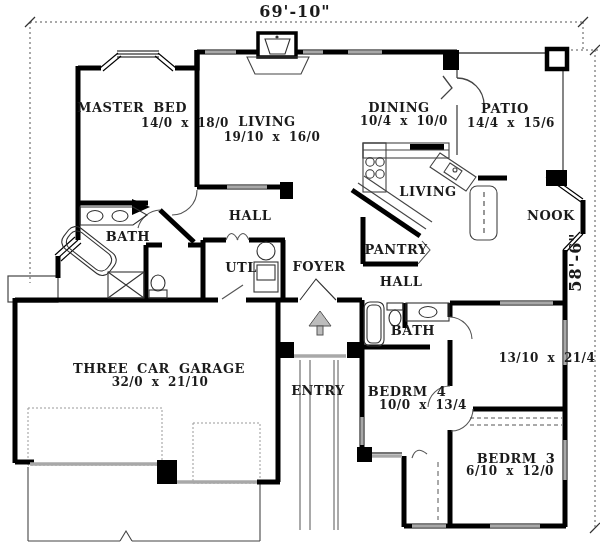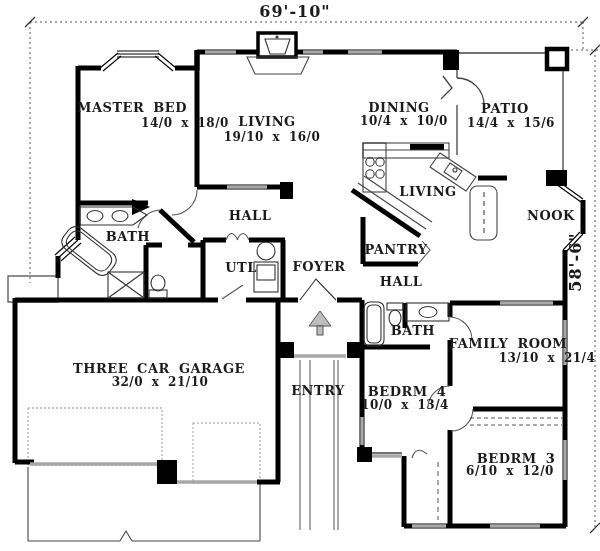--- a/index.html
+++ b/index.html
@@ -255,24 +255,23 @@
   <div class="lbl" style="left:551px;top:215px;">NOOK</div>
   <div class="lbl" style="left:128px;top:236px;">BATH</div>
   <div class="lbl" style="left:250px;top:215px;">HALL</div>
   <div class="lbl" style="left:241px;top:267px;">UTL</div>
   <div class="lbl" style="left:319px;top:266px;">FOYER</div>
   <div class="lbl" style="left:396px;top:249px;">PANTRY</div>
   <div class="lbl" style="left:401px;top:281px;">HALL</div>
   <div class="lbl" style="left:413px;top:330px;">BATH</div>
   <div class="lbl" style="left:318px;top:342px;margin-top:48px;">ENTRY</div>
 
-  <div class="lbl" style="left:508px;top:343px;">FAMILY ROOM</div>
   <div class="lbl dims" style="left:519px;top:358px;margin-left:28px;">13/10 x 21/4</div>
 
   <div class="lbl" style="left:159px;top:368px;">THREE CAR GARAGE</div>
   <div class="lbl dims" style="left:160px;top:382px;">32/0 x 21/10</div>
 
   <div class="lbl" style="left:407px;top:391px;">BEDRM 4</div>
-  <div class="lbl dims" style="left:405px;top:405px;">10/0 x 13/4</div>
+  <div class="lbl dims" style="left:423px;top:405px;">10/0 x 13/4</div>
 
   <div class="lbl" style="left:516px;top:458px;">BEDRM 3</div>
   <div class="lbl dims" style="left:510px;top:471px;">6/10 x 12/0</div>
 </div>
 
 </body></html>

